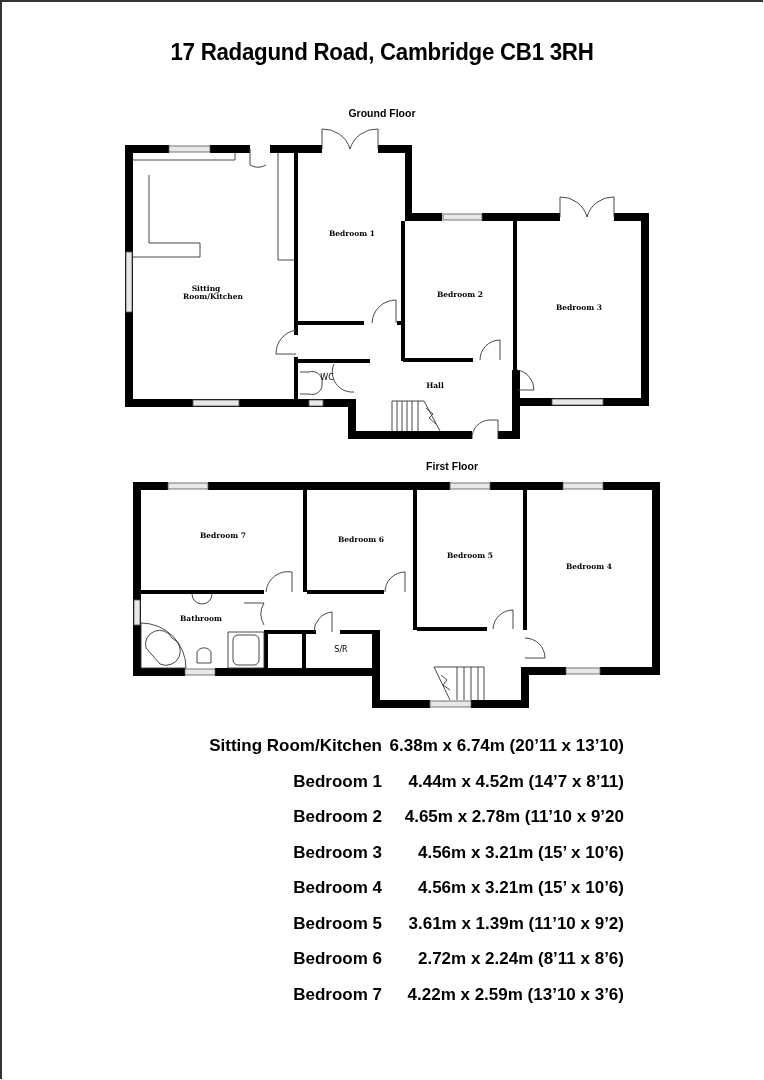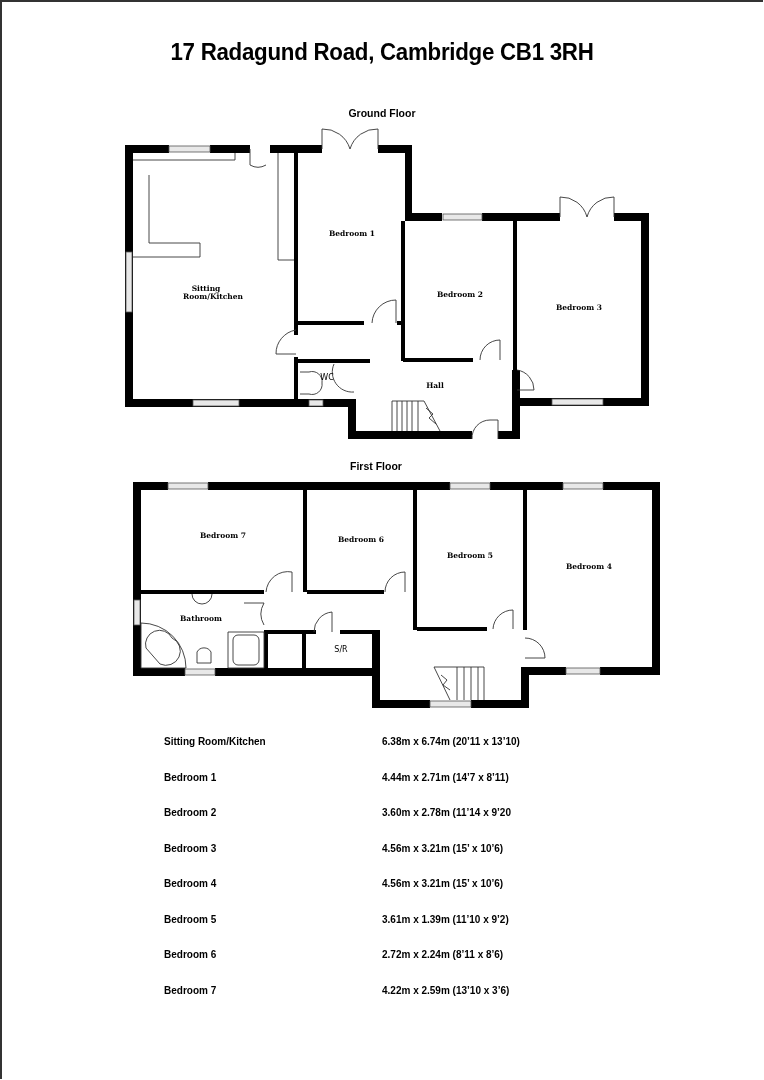--- a/index.html
+++ b/index.html
@@ -7,33 +7,33 @@
          font-family:"Liberation Sans", sans-serif; color:#000; }
   .page-frame { position:absolute; left:0; top:0; width:763px; height:1079px;
                 border-top:2px solid #333; border-left:2px solid #333; box-sizing:border-box; pointer-events:none; }
   .title { position:absolute; left:0; width:764px; top:38px; text-align:center;
            font-size:24px; font-weight:bold; letter-spacing:-0.3px; transform:scaleX(0.93); }
   .floor-label { position:absolute; font-size:10.5px; font-weight:bold; text-align:center; width:140px; }
   svg.plan { position:absolute; left:0; top:0; }
   .room-label { font-family:"DejaVu Serif", serif; font-size:7.5px; font-weight:bold; text-anchor:middle; }
   .room-label-sm { font-family:"DejaVu Sans", sans-serif; font-size:8px; text-anchor:middle; }
   .dims { position:absolute; left:164px; top:736px; width:460px; }
-  .dim-row { display:flex; height:35.5px; align-items:flex-start; font-size:10px; font-weight:bold; }
+  .dim-row { display:flex; height:35.5px; align-items:flex-start; font-size:17px; font-weight:bold;text-align:right; }
   .dim-room { width:218px; }
   .dim-size { flex:1; }
 </style>
 </head>
 <body>
 
 <div class="page-frame"></div>
 
 <div class="title">17 Radagund Road, Cambridge CB1 3RH</div>
 
 <div class="floor-label" style="left:312px; top:107px;">Ground Floor</div>
-<div class="floor-label" style="left:306px; top:460px;">First Floor</div>
+<div class="floor-label" style="left:338px; top:460px;text-align:right;">First Floor</div>
 
 <svg class="plan" width="764" height="730" viewBox="0 0 764 730">
   <g fill="#000">
 
     <rect x="125" y="145" width="8" height="262"></rect>
     <rect x="125" y="399" width="230" height="8"></rect>
     <rect x="125" y="145" width="44" height="8"></rect>
     <rect x="210" y="145" width="40" height="8"></rect>
     <rect x="270" y="145" width="52" height="8"></rect>
     <rect x="378" y="145" width="34" height="8"></rect>
@@ -159,25 +159,25 @@
   </g>
 </svg>
 
 <div class="dims">
   <div class="dim-row">
     <span class="dim-room">Sitting Room/Kitchen</span>
     <span class="dim-size">6.38m x 6.74m (20’11 x 13’10)</span>
   </div>
   <div class="dim-row">
     <span class="dim-room">Bedroom 1</span>
-    <span class="dim-size">4.44m x 2.71m (14’7 x 8’11)</span>
+    <span class="dim-size">4.44m x 4.52m (14’7 x 8’11)</span>
   </div>
   <div class="dim-row">
     <span class="dim-room">Bedroom 2</span>
-    <span class="dim-size">3.60m x 2.78m (11’14 x 9’20</span>
+    <span class="dim-size">4.65m x 2.78m (11’10 x 9’20</span>
   </div>
   <div class="dim-row">
     <span class="dim-room">Bedroom 3</span>
     <span class="dim-size">4.56m x 3.21m (15’ x 10’6)</span>
   </div>
   <div class="dim-row">
     <span class="dim-room">Bedroom 4</span>
     <span class="dim-size">4.56m x 3.21m (15’ x 10’6)</span>
   </div>
   <div class="dim-row">

